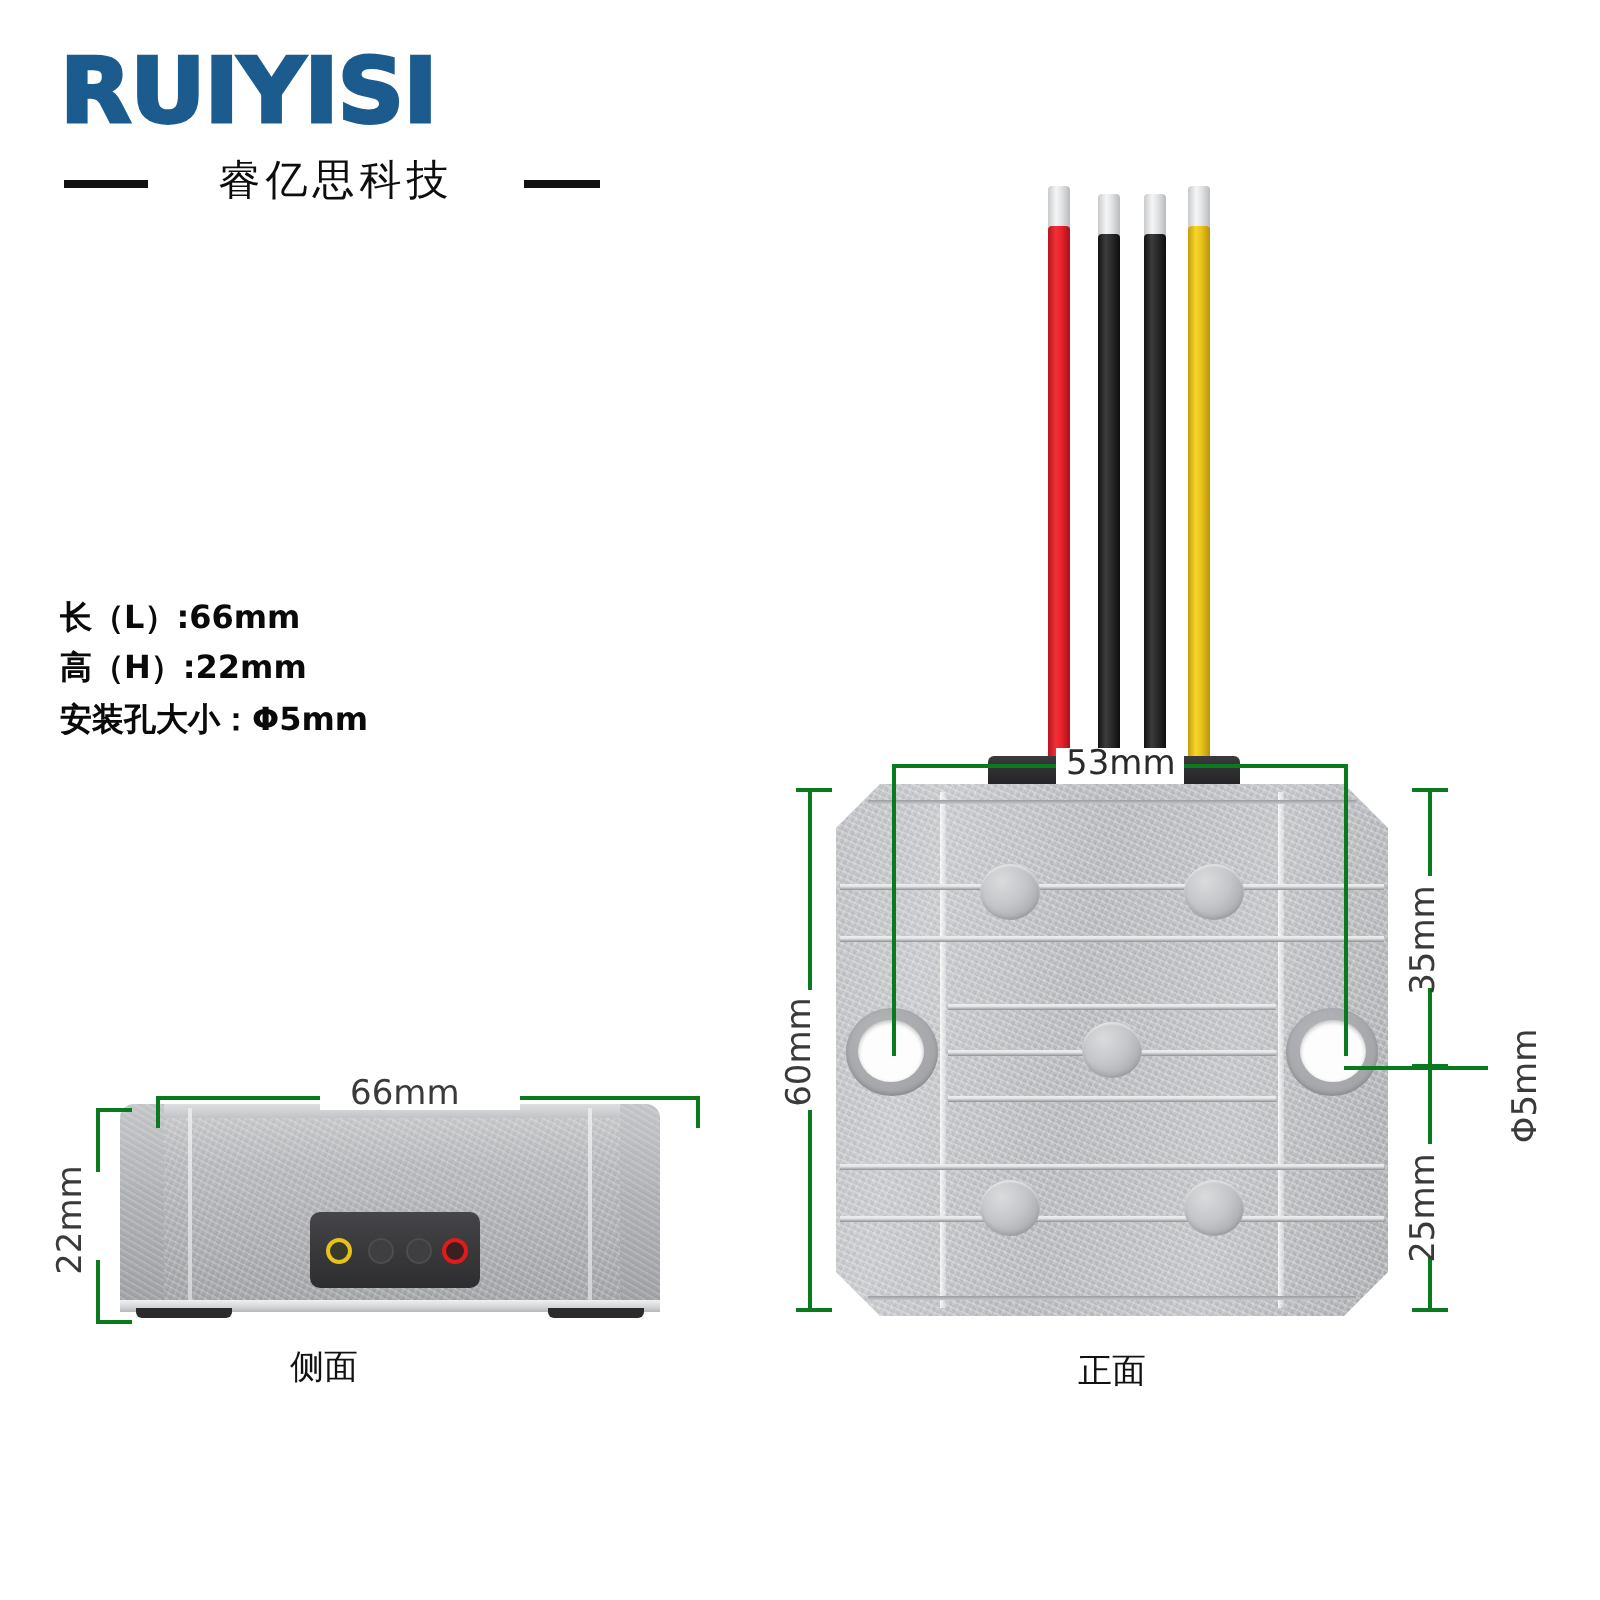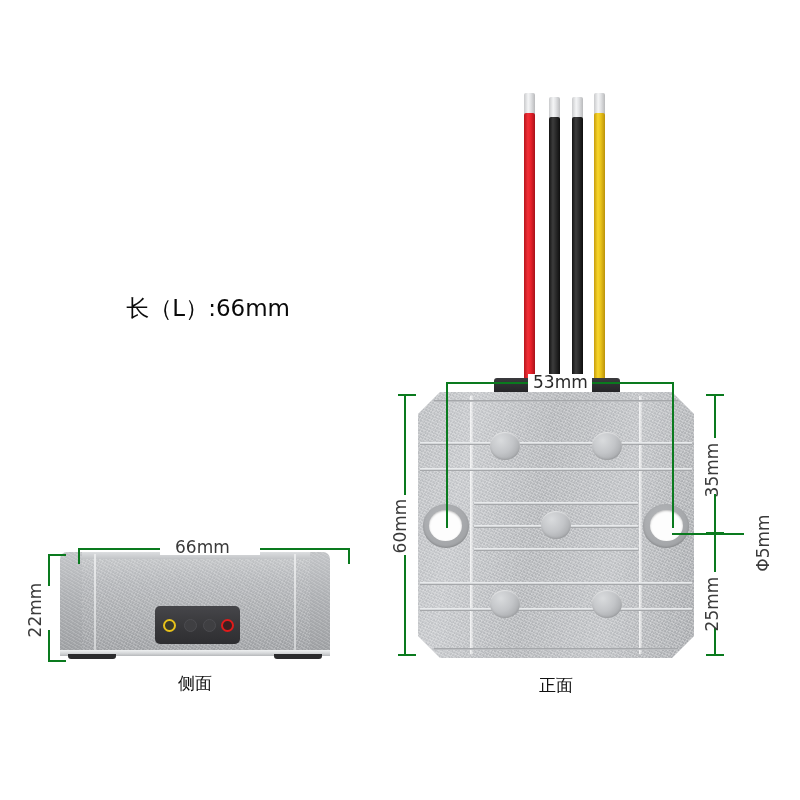--- a/index.html
+++ b/index.html
@@ -27,23 +27,22 @@
     position:absolute;left:48px;top:0;width:180px;height:26px;
     font-family:"DejaVu Sans",sans-serif;
     font-size:21px;line-height:26px;color:#0d0d0d;text-align:center;
     letter-spacing:2.5px;white-space:nowrap;font-weight:500;
   }
 
   
   #spec-list{position:absolute;left:30px;top:296px;width:260px;}
   .spec-line{
     font-family:"DejaVu Sans",sans-serif;
-    font-size:23px;line-height:25.4px;color:#0a0a0a;white-space:nowrap;
-    font-weight:400;
-    text-align:right;
+    font-size:16px;line-height:25.4px;color:#0a0a0a;white-space:nowrap;
+    font-weight:700;
   }
 
   
   .dim{position:absolute;background:#0a7a1e;}
   .dim-h{height:2px;}
   .dim-v{width:2px;}
   .dim-label{
     position:absolute;font-family:"DejaVu Sans",sans-serif;
     font-size:17px;color:#3a3a3a;white-space:nowrap;font-weight:500;
     letter-spacing:0px;
@@ -111,21 +110,21 @@
   #dim-66-line{left:18px;top:8px;width:272px;}
   #dim-66-tick-l{left:18px;top:8px;height:16px;}
   #dim-66-tick-r{left:288px;top:8px;height:16px;}
   #dim-66-label{left:115px;top:-3px;}
   #dim-66-gap{position:absolute;left:100px;top:3px;width:100px;height:12px;background:#fff;}
   #dim-22-line{left:-12px;top:14px;height:108px;}
   #dim-22-tick-t{left:-12px;top:14px;width:18px;}
   #dim-22-tick-b{left:-12px;top:120px;width:18px;}
   #dim-22-label{left:-52px;top:60px;}
   #dim-22-gap{position:absolute;left:-18px;top:46px;width:12px;height:44px;background:#fff;}
-  #side-caption{position:absolute;left:85px;top:132px;width:100px;text-align:center;
+  #side-caption{position:absolute;left:85px;top:132px;width:100px;
     font-family:"DejaVu Sans",sans-serif;font-size:17px;color:#111;}
 
   
   #front-view{position:absolute;left:418px;top:392px;width:276px;height:266px;}
   #front-body{
     position:absolute;left:0;top:0;width:276px;height:266px;
     background:
       linear-gradient(100deg,#bfc1c4 0%,#c9cbce 18%,#b9bbbe 44%,#c4c6c9 70%,#aeb0b3 100%);
     clip-path:polygon(22px 0,254px 0,276px 22px,276px 244px,254px 266px,22px 266px,0 244px,0 22px);
   }
@@ -166,23 +165,33 @@
     background:linear-gradient(90deg,#c9cacc 0%,#f4f5f6 38%,#e2e3e5 62%,#b9babc 100%);}
   
   #front-caption{position:absolute;left:88px;top:282px;width:100px;text-align:center;
     font-family:"DejaVu Sans",sans-serif;font-size:17px;color:#111;}
 </style>
 </head>
 <body>
 
 <div class="stage">
 
+  <div id="logo">
+    <div id="logo-word">RUIYISI</div>
+    <div id="logo-sub-row">
+      <div class="logo-rule" id="logo-rule-left"></div>
+      <div id="logo-sub-text">睿亿思科技</div>
+      <div class="logo-rule" id="logo-rule-right"></div>
+    </div>
+  </div>
 
   <div id="spec-list">
     <div class="spec-line">长（L）:66mm</div>
+    <div class="spec-line">高（H）:22mm</div>
+    <div class="spec-line">安装孔大小：Φ5mm</div>
   </div>
 
   <div id="wire-group" style="position:absolute;left:0;top:0;width:800px;height:400px;">
     <div class="wire-tip" style="left:524px;top:93px;"></div>
     <div class="wire" style="left:524px;top:113px;height:272px;background:linear-gradient(90deg,#b8151c 0%,#f03038 35%,#e8212a 62%,#a8121a 100%);"></div>
 
     <div class="wire-tip" style="left:549px;top:97px;"></div>
     <div class="wire" style="left:549px;top:117px;height:268px;background:linear-gradient(90deg,#131313 0%,#3c3c3c 35%,#2a2a2a 62%,#0e0e0e 100%);"></div>
 
     <div class="wire-tip" style="left:572px;top:97px;"></div>

